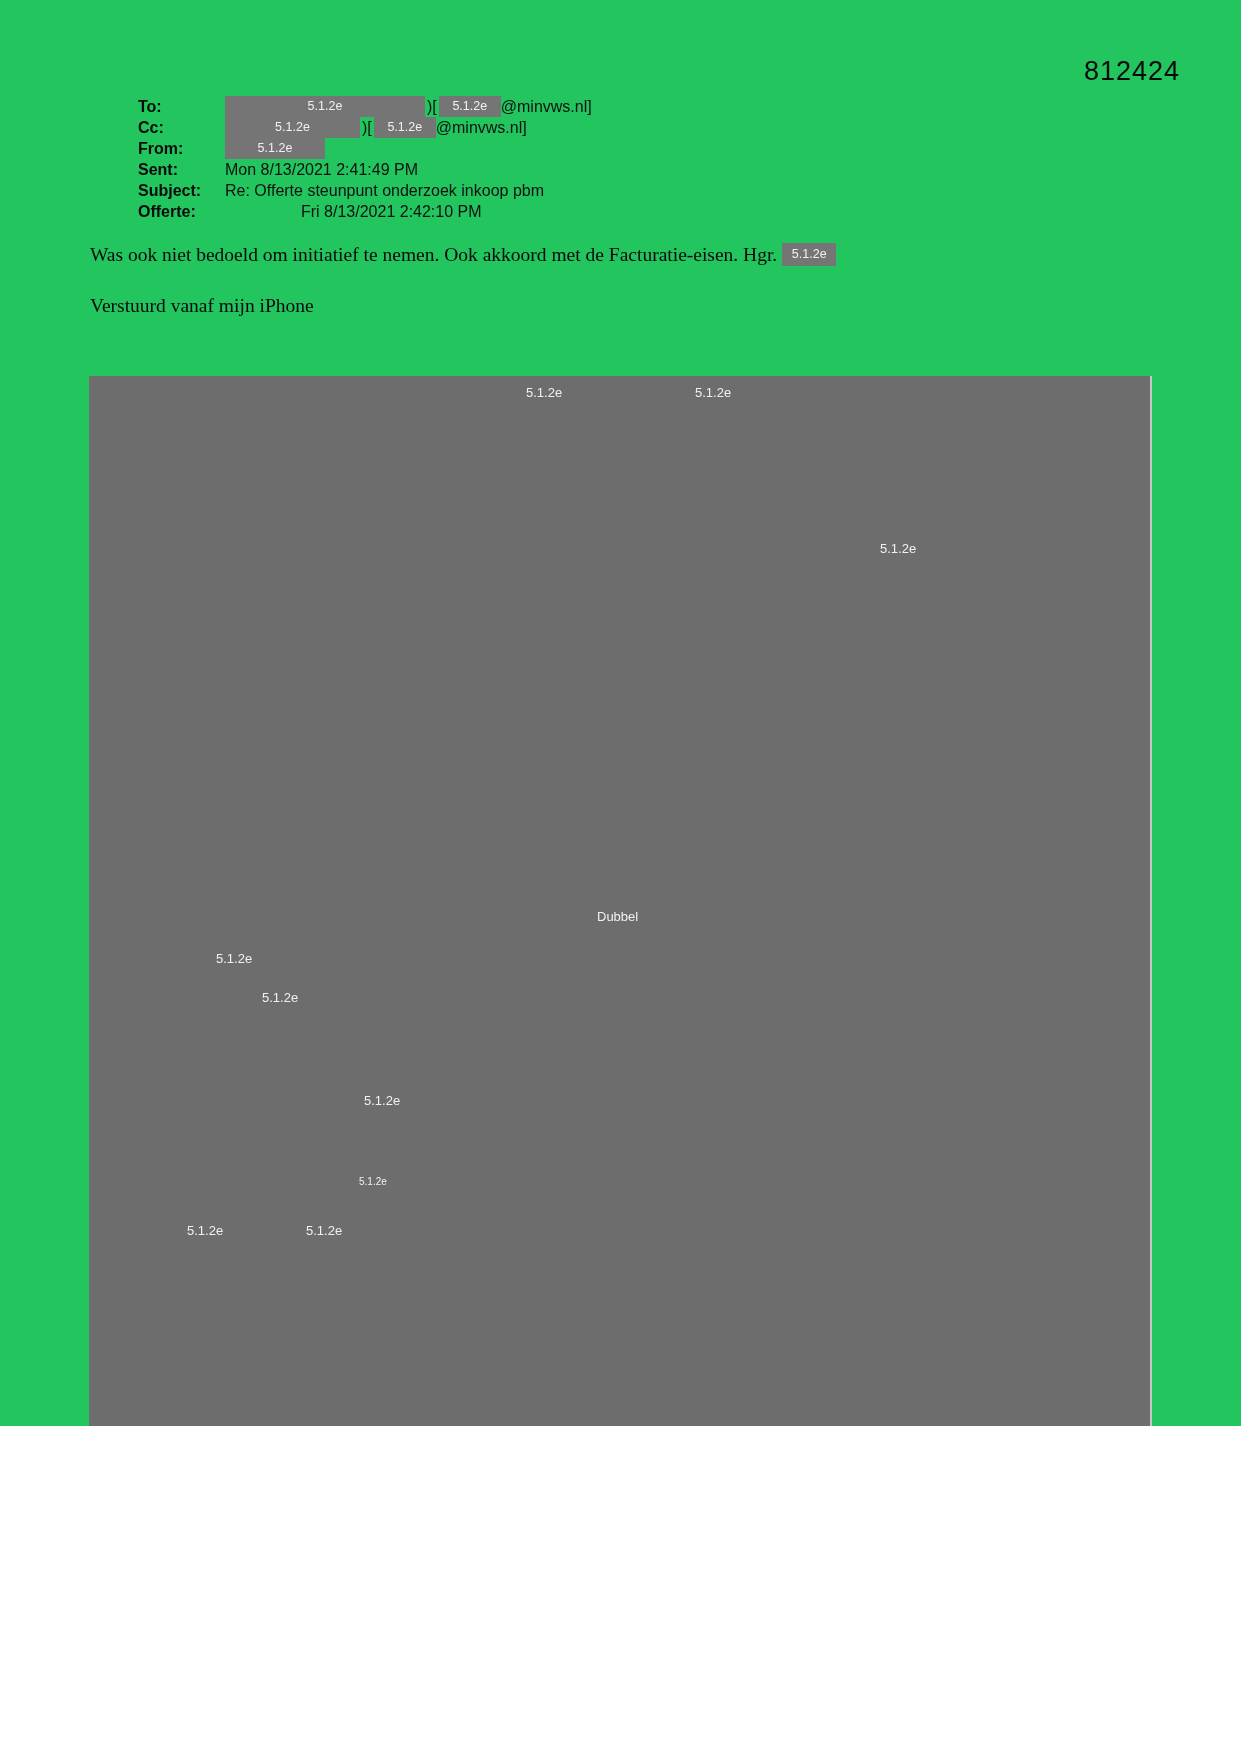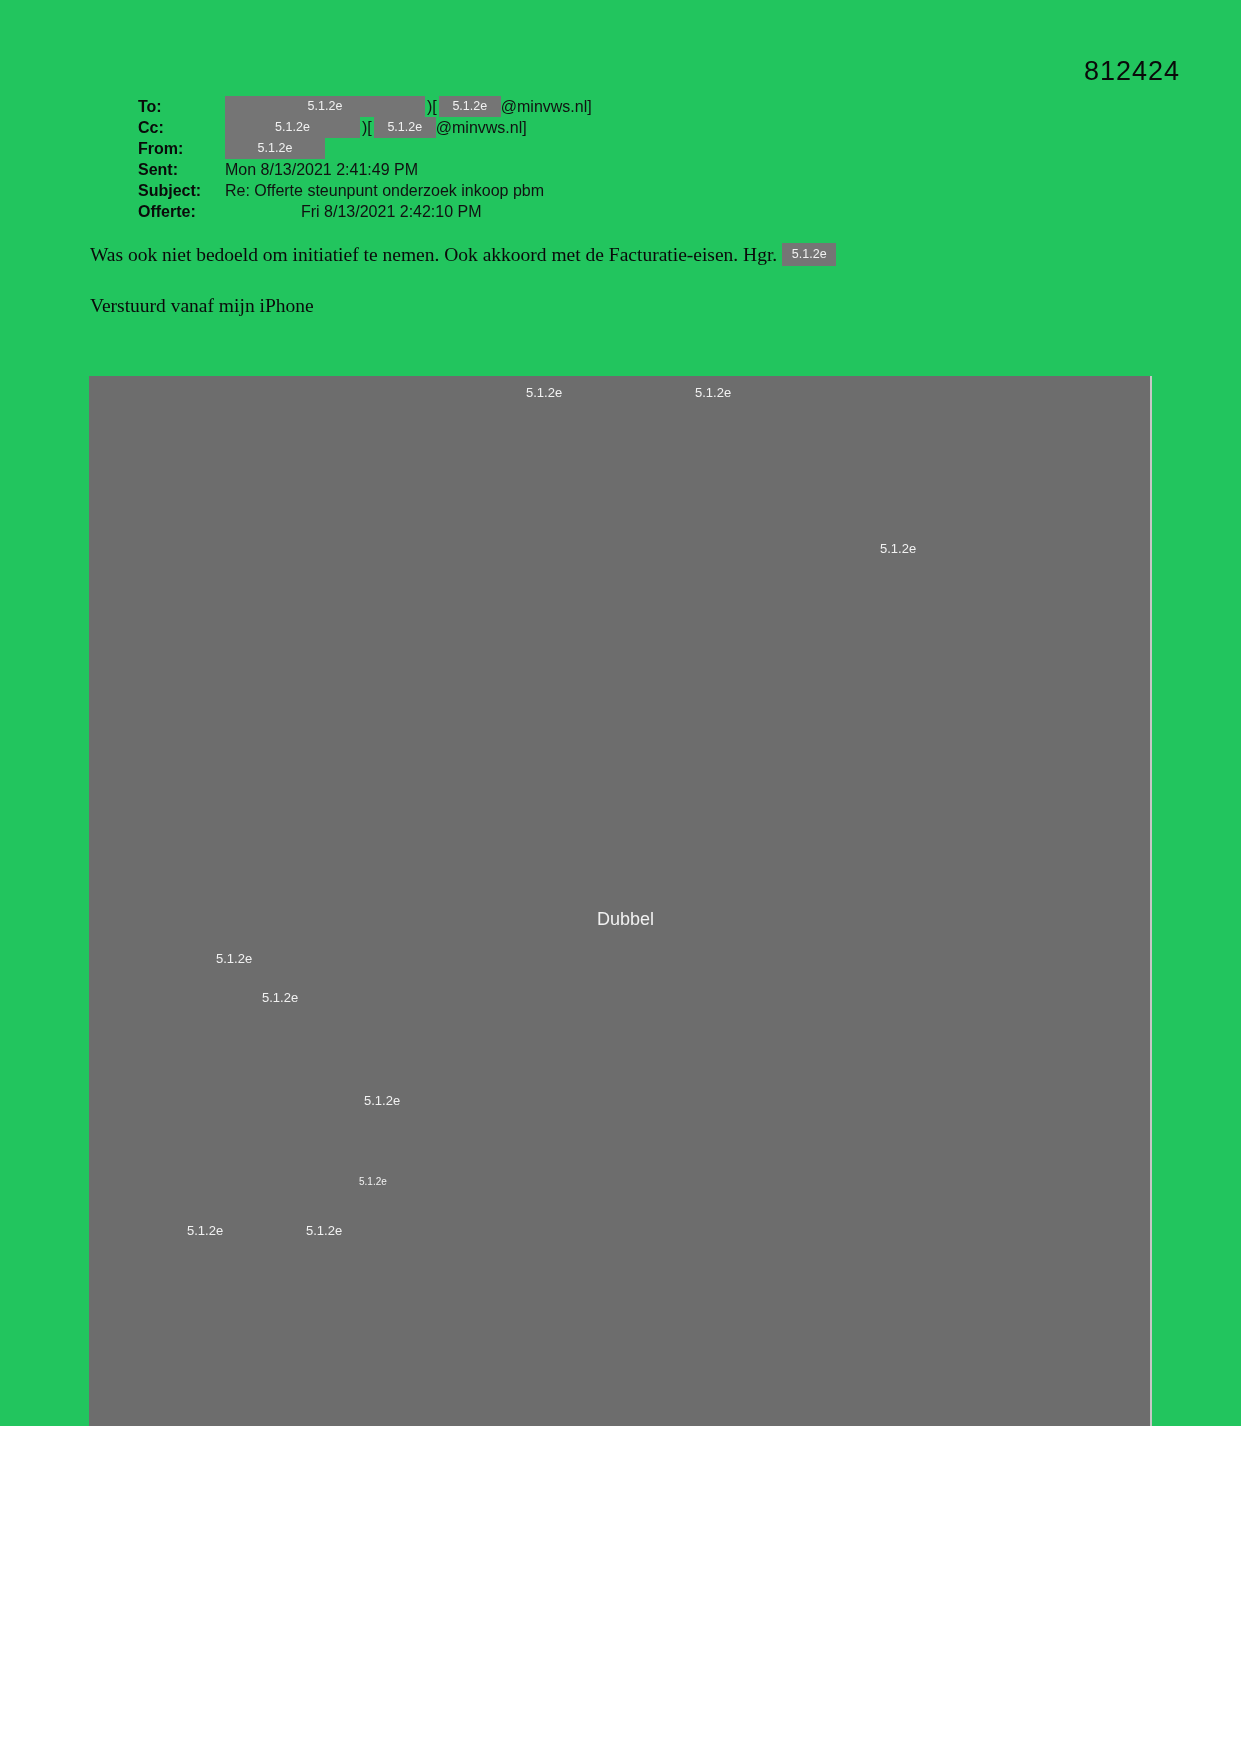--- a/index.html
+++ b/index.html
@@ -144,21 +144,21 @@
 
   <div class="email-body">
     <div class="body-line"><span>Was ook niet bedoeld om initiatief te nemen. Ook akkoord met de Facturatie-eisen. Hgr.</span><span class="redbox bred bred2">5.1.2e</span></div>
     <div class="signature">Verstuurd vanaf mijn iPhone</div>
   </div>
 
   <div class="gray-block" id="gray-block">
       <span class="block-label" style="left: 437px; top: 9px; font-size: 13px;">5.1.2e</span>
       <span class="block-label" style="left: 606px; top: 9px; font-size: 13px;">5.1.2e</span>
       <span class="block-label" style="left: 791px; top: 165px; font-size: 13px;">5.1.2e</span>
-      <span class="block-label" style="left: 508px; top: 533px; font-size: 18px;">Dubbel</span>
+      <span class="block-label" style="left: 508px; top: 533px; font-size: 13px;">Dubbel</span>
       <span class="block-label" style="left: 127px; top: 575px; font-size: 13px;">5.1.2e</span>
       <span class="block-label" style="left: 173px; top: 614px; font-size: 13px;">5.1.2e</span>
       <span class="block-label" style="left: 275px; top: 717px; font-size: 13px;">5.1.2e</span>
       <span class="block-label" style="left: 270px; top: 800px; font-size: 10px;">5.1.2e</span>
       <span class="block-label" style="left: 98px; top: 847px; font-size: 13px;">5.1.2e</span>
       <span class="block-label" style="left: 217px; top: 847px; font-size: 13px;">5.1.2e</span>
     </div>
 
 </div>
 

